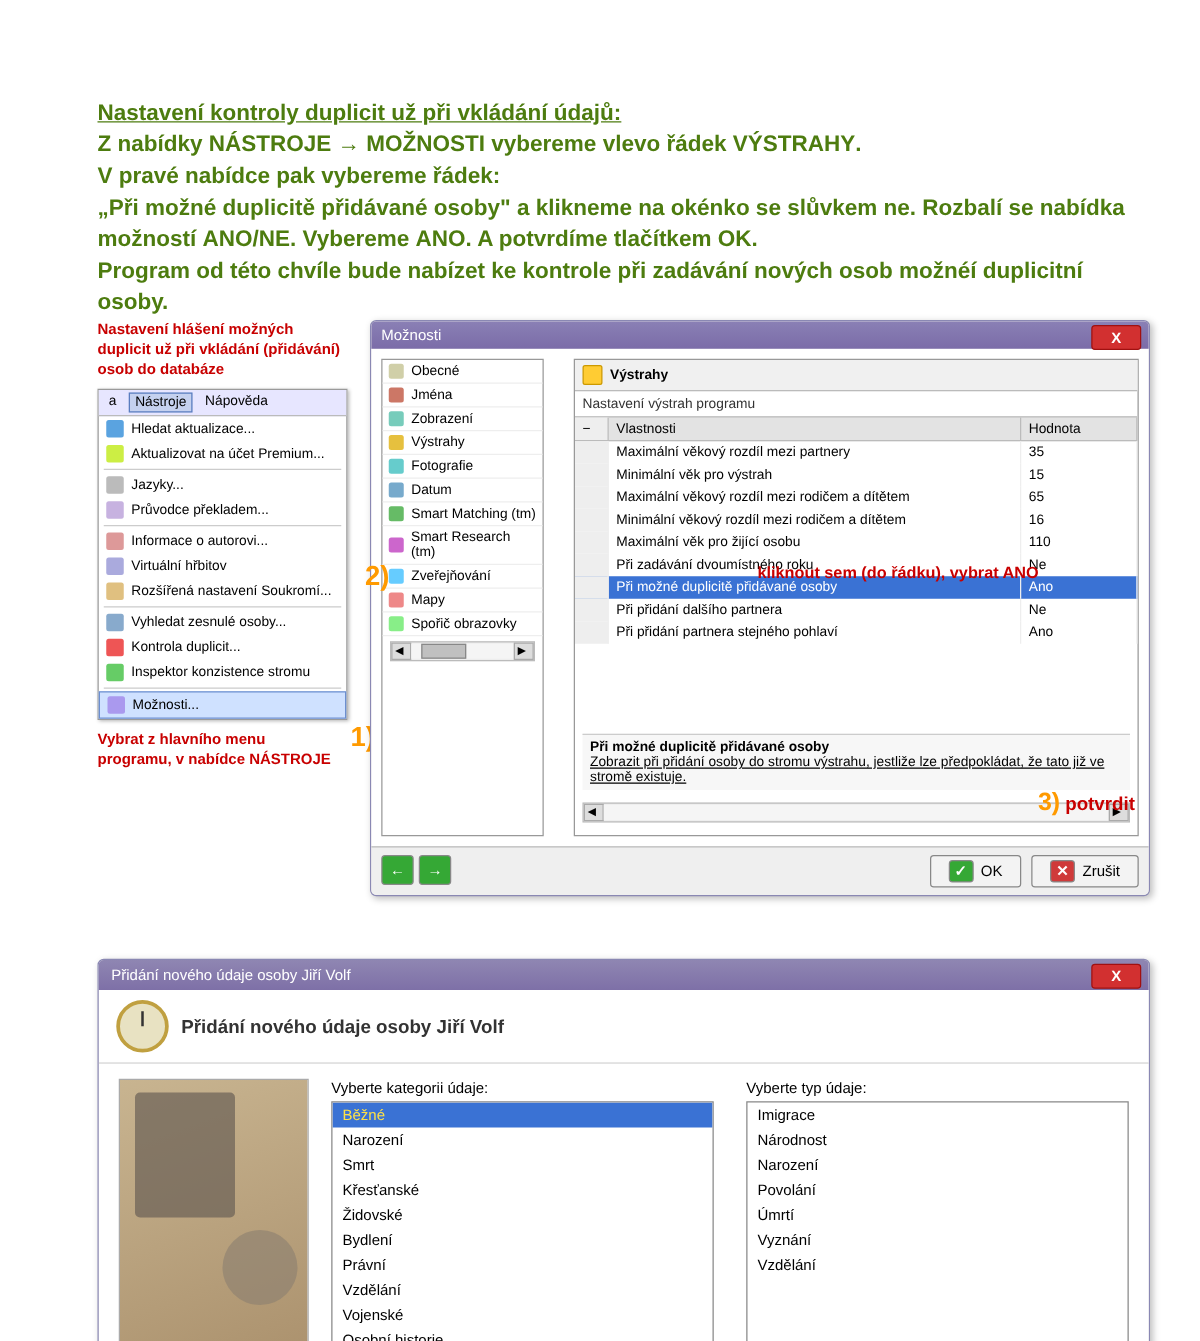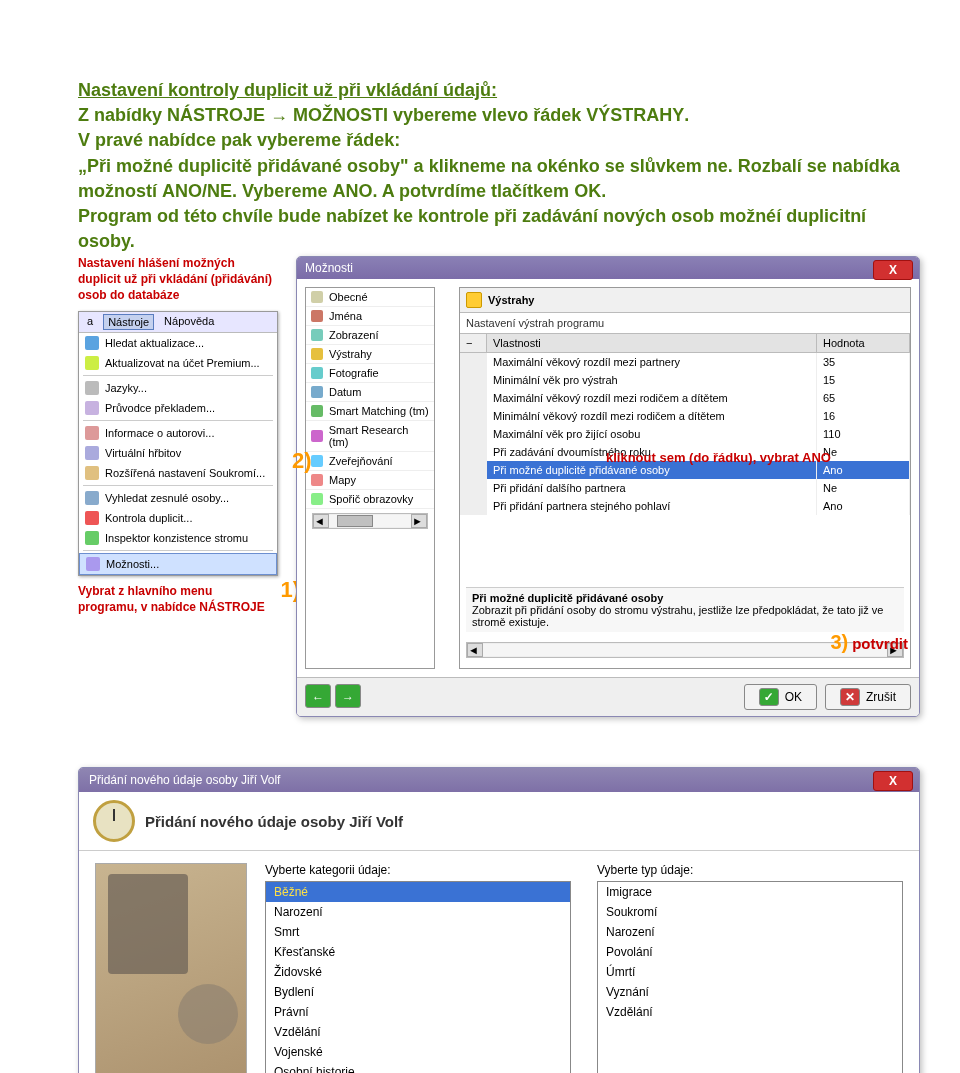--- a/index.html
+++ b/index.html
@@ -39,21 +39,21 @@
 .warnico{width:14px;height:14px;background:#ffcc33;border:1px solid #c90;border-radius:2px}
 .subhead{padding:4px 6px;color:#333}
 .tblhead{display:flex;background:#e3e3e3;border-top:1px solid #bbb;border-bottom:1px solid #bbb}
 .tblhead>div{padding:3px 6px;border-right:1px solid #bbb}
 .col-prop{flex:1}.col-val{width:80px}.col-toggle{width:14px;background:#eee}
 .tblrow{display:flex}
 .tblrow>div{padding:3px 6px;border-right:1px solid #eee}
 .tblrow.sel{background:#3a72d4;color:#fff}
 .hintbox{position:absolute;bottom:36px;left:6px;right:6px;background:#f7f7f7;border-top:1px solid #ccc;padding:4px 6px;font-size:11px}
 .hintbox .hb1{font-weight:700}
-.hintbox .hb2{}
+.hintbox .hb2{text-decoration:underline}
 .dlgfooter{display:flex;justify-content:flex-end;gap:8px;background:#efefef;border-top:1px solid #bbb;padding:6px 8px;position:relative}
 .dlgfooter .navbtns{position:absolute;left:8px;display:flex;gap:4px}
 .sqbtn{width:24px;height:22px;border:1px solid #888;border-radius:3px;display:flex;align-items:center;justify-content:center;font-weight:700;color:#fff}
 .sqbtn.green{background:#35a835}.sqbtn.red{background:#cf3a3a}
 .okbtn,.cancelbtn{display:flex;align-items:center;gap:6px;border:1px solid #888;border-radius:3px;background:#f3f3f3;padding:3px 14px;font-size:12px}
 .num2{position:absolute;left:-4px;top:192px;font-size:22px;font-weight:700;color:#ff9a00;z-index:5}
 .clicknote{position:absolute;left:310px;top:194px;color:#c80000;font-size:13px;font-weight:700;z-index:5}
 .num3{color:#ff9a00;font-size:20px;font-weight:700;margin-right:4px}
 .confirmnote{position:absolute;right:12px;bottom:63px;color:#c80000;font-size:15px;font-weight:700}
 .scrollbar{height:14px;border:1px solid #bbb;background:#eee;margin:4px 6px 6px;display:flex;align-items:center}
@@ -364,21 +364,21 @@
                 <div class="track">
                   <div class="thumb"></div>
                 </div>
                 <div class="sbbtn">►</div>
               </div>
           </div>
           <div class="formcol">
             <span class="lbl">Vyberte typ údaje:</span>
             <div class="listbox">
               <div class="li">Imigrace</div>
-              <div class="li">Soukromí</div>
+              <div class="li">Národnost</div>
               <div class="li">Narození</div>
               <div class="li">Povolání</div>
               <div class="li">Úmrtí</div>
               <div class="li">Vyznání</div>
               <div class="li">Vzdělání</div>
             </div>
             <div class="lbscroll">
                 <div class="sbbtn">◄</div>
                 <div class="track"></div>
                 <div class="sbbtn">►</div>

